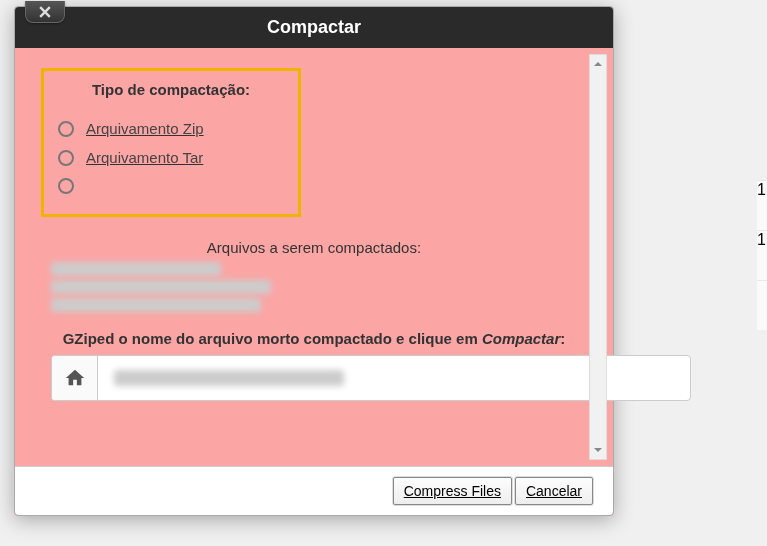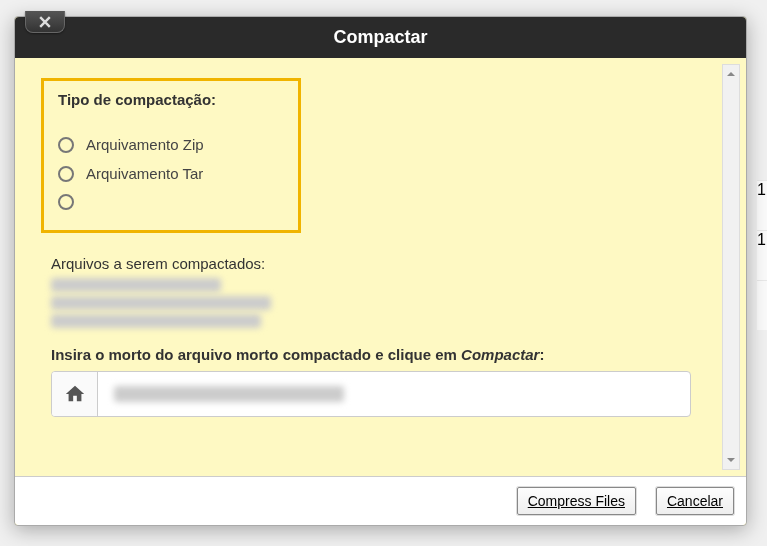--- a/index.html
+++ b/index.html
@@ -7,24 +7,24 @@
       font-family: Arial, Helvetica, sans-serif;
       background: #f0f0f0;
       width: 767px;
       height: 546px;
       overflow: hidden;
       position: relative;
     }
     .bg-row { position:absolute; right:0; width:10px; height:50px; background:#fafafa; border-top:1px solid #e8e8e8; }
     .modal {
       position: absolute;
-      top: 16px;
+      top: 6px;
       left: 14px;
-      width: 733px;
-      background: #fef9c3;
+      width: 600px;
+      background: #fca5a5;
       border: 1px solid #aaa;
       border-radius: 4px;
       box-shadow: 0 4px 20px rgba(0,0,0,0.3);
     }
     .titlebar {
       background: #2a2a2a;
       color: #fff;
       font-weight: bold;
       font-size: 18px;
       text-align: center;
@@ -47,35 +47,36 @@
       justify-content: center;
       cursor: pointer;
       box-shadow: 0 1px 2px rgba(0,0,0,0.4);
     }
     .close-btn svg { width: 12px; height: 12px; }
     .content {
       padding: 26px 36px 14px 36px;
       position: relative;
       height: 418px;
       color: #333;
+      text-align: center;
     }
     .scroll-track {
       position:absolute; right:6px; top:6px; bottom:6px; width:18px;
       background:#f1f1f1; border:1px solid #ddd;
     }
     .scroll-up, .scroll-down {
       position:absolute; left:0; right:0; height:18px;
       display:flex;align-items:center;justify-content:center;
       background:#f1f1f1; cursor:pointer;
     }
     .scroll-up{top:0}
     .scroll-down{bottom:0}
     .section-label { font-weight:bold; font-size:15px; color:#333; margin-bottom:10px; }
     .highlight-box { border:3px solid #f0b400; padding:10px 14px 14px 14px; width:260px; margin-bottom:22px; margin-left:-10px; margin-top:-6px;}
-    .radio-list { margin-top:22px; }
+    .radio-list { margin-top:16px;text-decoration:underline; }
     .radio-row { display:flex; align-items:center; padding:6px 0; cursor:pointer; }
     .radio-dot {
       width:16px; height:16px; border:2px solid #777; border-radius:50%;
       margin-right:12px; flex:none;
     }
     .radio-label { font-size:15px; color:#444; }
     .files-label { font-weight:normal; font-size:15px; margin-bottom:6px; }
     .blur-line { height:14px; border-radius:3px; margin:4px 0; background:#ccc; filter: blur(3px); }
     .blur1{width:170px;}
     .blur2{width:220px;}
@@ -88,22 +89,22 @@
     }
     .home-btn {
       width:46px; border-right:1px solid #ccc;
       display:flex;align-items:center;justify-content:center;
       background:#fafafa; cursor:pointer;
     }
     .home-btn svg { width:22px; height:22px; fill:#555; }
     .path-text { flex:1; display:flex; align-items:center; padding:0 16px; }
     .path-blur { height:16px; width:230px; background:#ccc; border-radius:3px; filter:blur(3px); }
     .footer {
-      border-top:1px solid #ccc; padding:10px 12px;
-      display:flex; justify-content:flex-end; gap:20px;
+      border-top:1px solid #ccc; padding:10px 20px;
+      display:flex; justify-content:flex-end; gap:3px;
       background:#fff; border-radius:0 0 4px 4px;
     }
     .btn {
       border:1px solid #888; background:linear-gradient(#fdfdfd,#eee);
       padding:5px 10px; font-size:14px; cursor:pointer;
       font-family:inherit; border-radius:2px;
       box-shadow: 0 0 0 1px #ddd;
       text-decoration: underline;
     }
     .btn-primary{text-decoration:underline;}
@@ -157,21 +158,21 @@
         </div>
       </div>
     </div>
 
     <div class="files-label">Arquivos a serem compactados:</div>
     <div class="blur-line blur1"></div>
     <div class="blur-line blur2"></div>
     <div class="blur-line blur3"></div>
 
     <div class="instr">
-      <span>Insira o morto do arquivo morto compactado e clique em </span><em>Compactar</em><span>:</span>
+      <span>GZiped o nome do arquivo morto compactado e clique em </span><em>Compactar</em><span>:</span>
     </div>
 
     <div class="path-input">
       <div class="home-btn">
         <svg viewBox="0 0 24 24">
             <path d="M12 3 L2 12 H5 V20 H10 V14 H14 V20 H19 V12 H22 Z"></path>
           </svg>
       </div>
       <div class="path-text">
         <div class="path-blur"></div>

